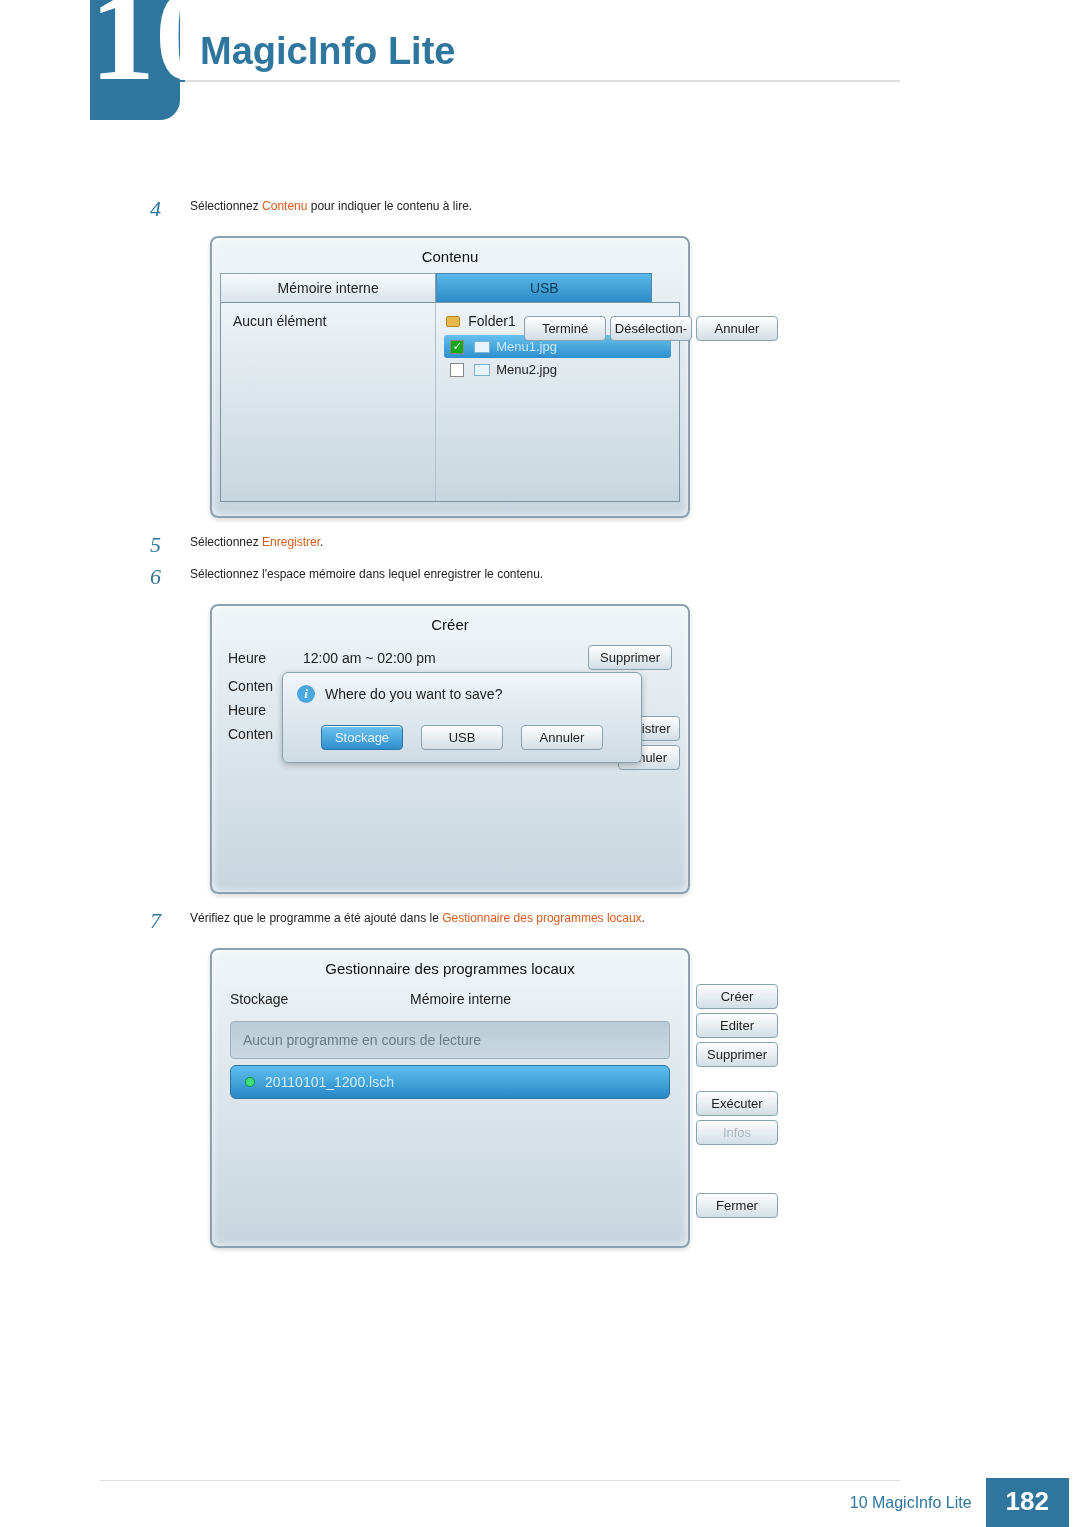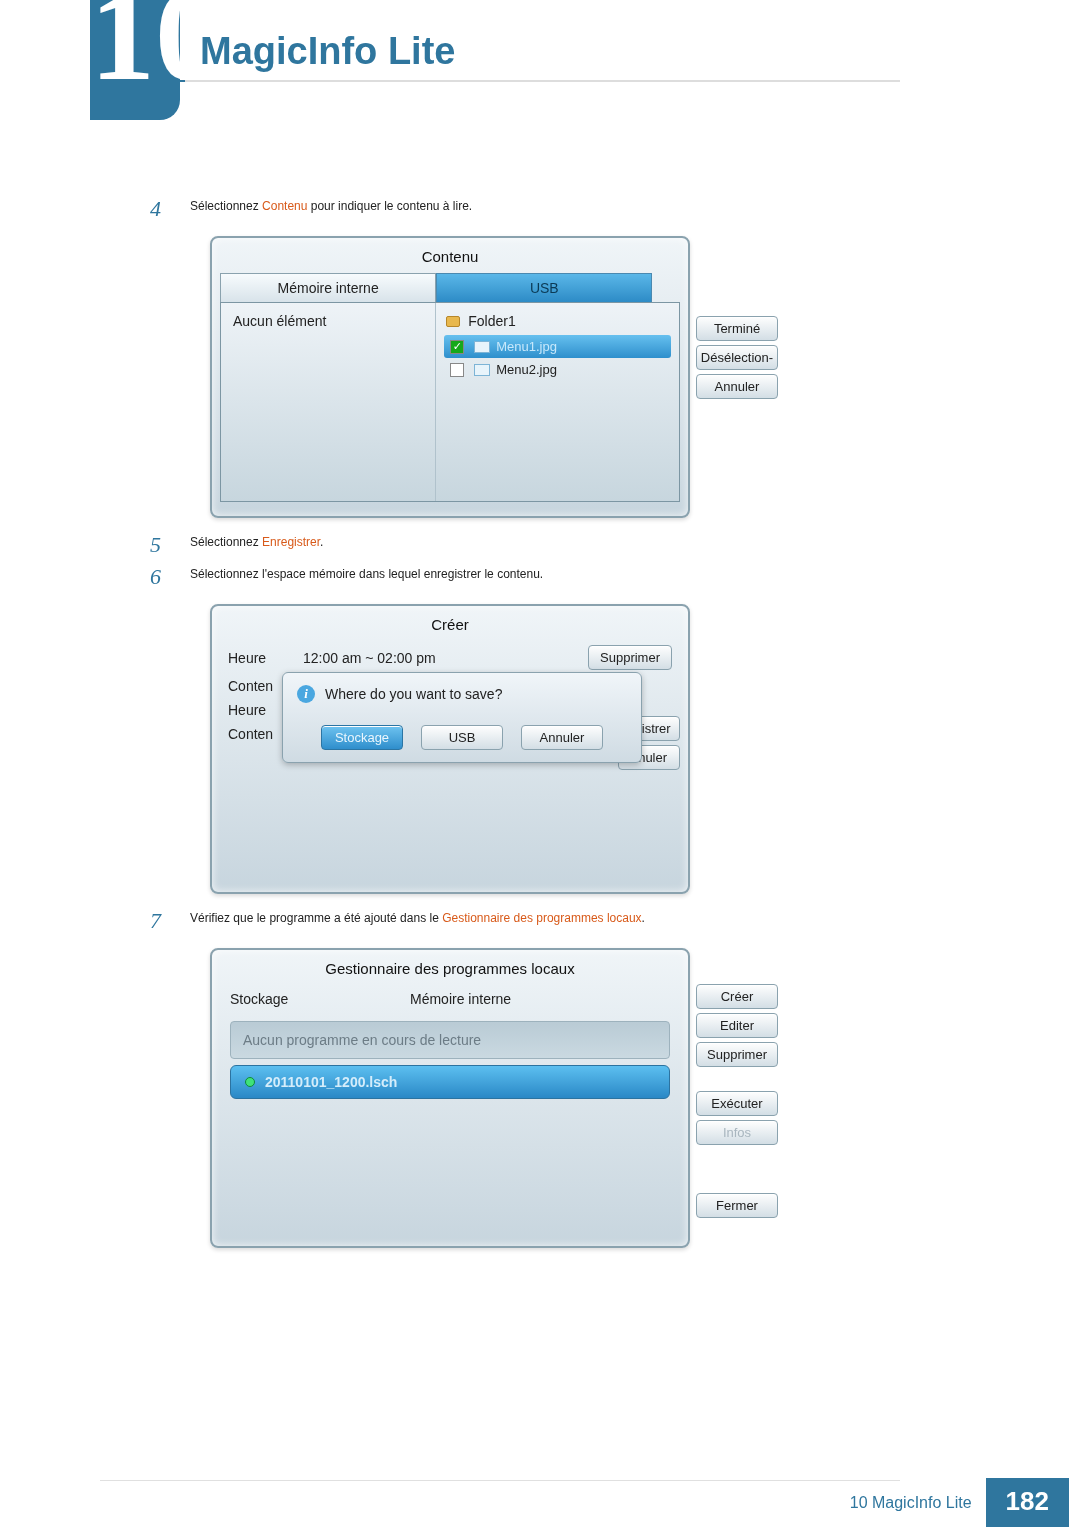--- a/index.html
+++ b/index.html
@@ -101,21 +101,21 @@
   }
   .file-row.selected {
     background: linear-gradient(#66c0ef,#2e8fcc);
     color:#c7e8fb;
   }
   .chkbox { width:14px; height:14px; border:1px solid #888; background:#fff; margin-right:4px; display:flex;align-items:center;justify-content:center;font-size:11px; }
   .chkbox.checked { background:#17a81a; color:#fff; }
   .thumb { width:16px; height:12px; background:#e8f4fb; border:1px solid #7db4d6; margin:0 6px; }
   .side-btns {
     position:absolute; right:-90px; top:78px;
-    display:flex; flex-direction:column; gap:4px;
+    display:flex; flex-direction:row; gap:4px;
   }
   .ui-btn {
     width: 82px; padding:4px 0; text-align:center; font-size:13px;
     background:linear-gradient(#fefefe,#d3dee5);
     border:1px solid #8aa2ae; border-radius:4px;
     box-shadow:inset 0 1px 0 #fff;
   }
   
   .form-row { display:flex; align-items:center; gap:10px; padding:4px 8px; font-size:14px; }
   .form-row .lbl { flex:0 0 65px; }
@@ -150,21 +150,21 @@
     margin:8px 10px 6px; padding:10px 12px;
     background:linear-gradient(#b9cbd5,#cad9e1);
     border:1px solid #9db2bd; border-radius:4px;
     color:#6c7c86; font-size:14px; 
   }
   .prog-row {
     margin:4px 10px;
     background:linear-gradient(#5cbff0,#2a88c6);
     border:1px solid #2c73a0; border-radius:6px;
     padding:8px 14px; color:#d4edfb; font-size:14px;
-    display:flex; align-items:center; gap:10px;font-weight:bold;
+    display:flex; align-items:center; gap:10px;
   }
   .dot { width:10px;height:10px;border-radius:50%;background:#3fe27a;border:1px solid #0f8a3c; }
   .side-btns-3 {
     position:absolute; right:-90px; top:34px;
     display:flex; flex-direction:column; gap:4px;
   }
   .side-btns-3 .spacer { height:16px; }
   .ui-btn.disabled { color:#a9b6bf; }
   
   .footer {

